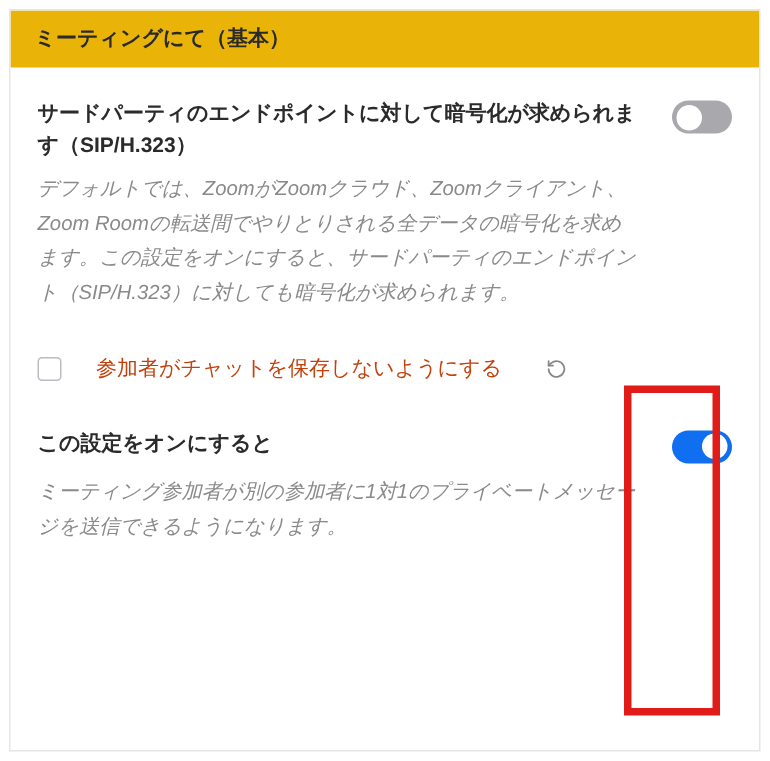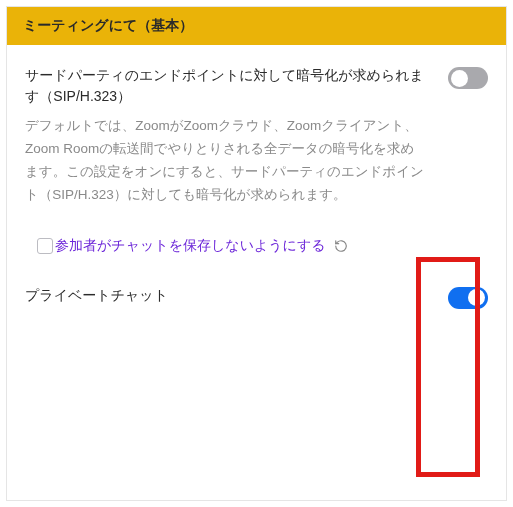--- a/index.html
+++ b/index.html
@@ -30,31 +30,32 @@
   .setting-block {
     margin-bottom: 30px;
     position: relative;
   }
   .setting-head {
     display: flex;
     align-items: flex-start;
   }
   .setting-title {
     font-size: 14px;
-    font-weight: 400;
+    font-weight: 700;
     color: #2b2b2b;
     flex: 1;
     line-height: 1.5;
   }
   .setting-desc {
     font-size: 13.5px;
     color: #8a8a8a;
     line-height: 1.7;
     margin-top: 8px;
     padding-right: 60px;
+    font-style: italic;
   }
   .toggle {
     width: 40px;
     height: 22px;
     border-radius: 11px;
     position: relative;
     flex-shrink: 0;
     margin-left: 10px;
     margin-top: 2px;
     cursor: pointer;
@@ -67,25 +68,24 @@
     background: #fff;
     top: 2.5px;
   }
   .toggle.off { background: #a9a9ad; }
   .toggle.off .knob { left: 3px; }
   .toggle.on { background: #106ff0; }
   .toggle.on .knob { right: 3px; }
   .sub-option {
     display: flex;
     align-items: center;
-    gap: 2px;
+    gap: 23px;
     margin-top: 22px;
     font-size: 14px;
-    color: #6d28d9;
-    margin-left: 12px;
+    color: #c2410c;
   }
   .checkbox {
     width: 16px;
     height: 16px;
     border: 1px solid #bcbcc2;
     border-radius: 3px;
     flex-shrink: 0;
     cursor: pointer;
   }
   .reset-icon {
@@ -127,23 +127,24 @@
           <svg width="14" height="14" viewBox="0 0 24 24" fill="none" stroke="currentColor" stroke-width="2" stroke-linecap="round">
               <path d="M3 12a9 9 0 1 0 3-6.7L3 8"></path>
               <polyline points="3 3 3 8 8 8"></polyline>
             </svg>
         </span>
       </div>
     </div>
 
     <div class="setting-block" style="margin-bottom:0;">
       <div class="setting-head">
-        <div class="setting-title">プライベートチャット</div>
+        <div class="setting-title">この設定をオンにすると</div>
         <div class="toggle on">
             <div class="knob"></div>
           </div>
       </div>
+      <div class="setting-desc">ミーティング参加者が別の参加者に1対1のプライベートメッセージを送信できるようになります。</div>
     </div>
 
     <div class="highlight-box" style="left:409px; top:212px; width:64px; height:220px;"></div>
 
   </div>
 </div>
 
 </body></html>

